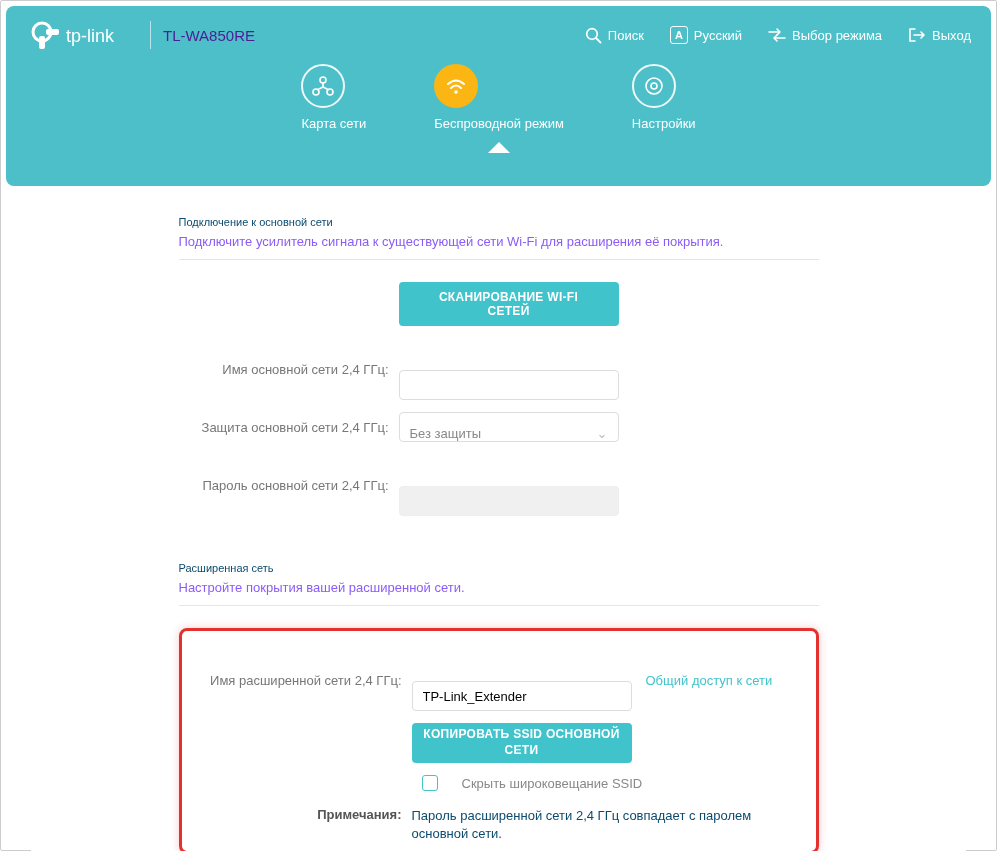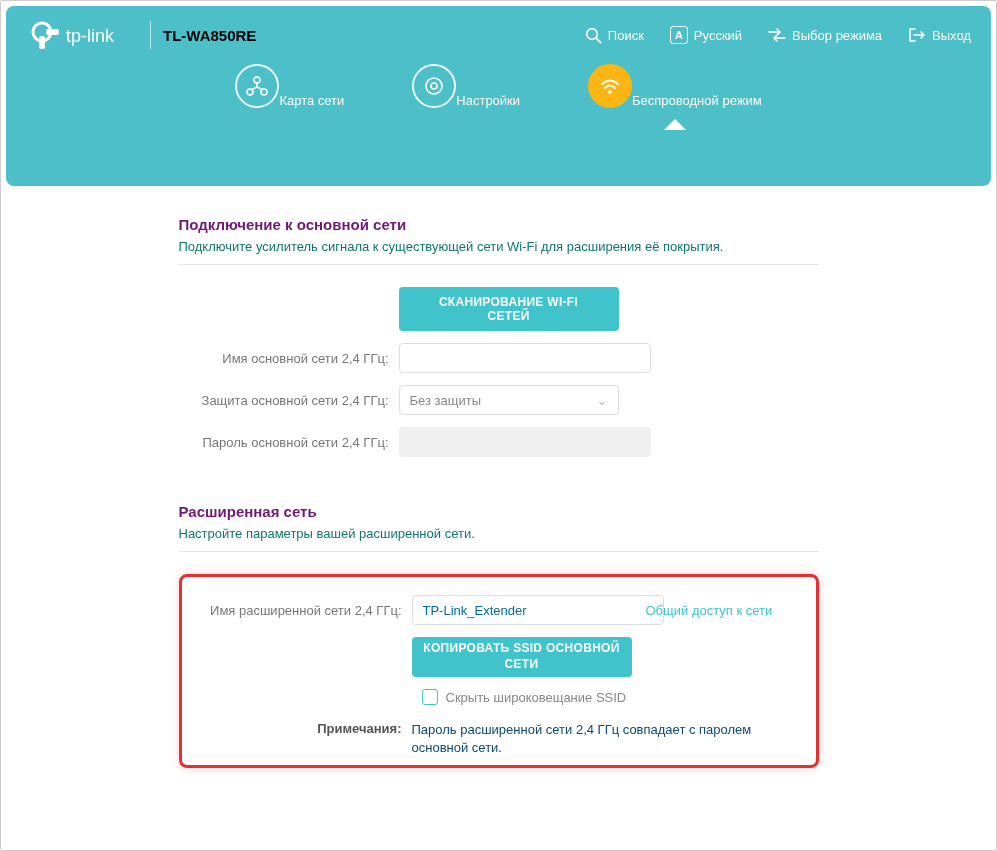--- a/index.html
+++ b/index.html
@@ -6,58 +6,58 @@
 body { font-family: Arial, sans-serif; background: #fff; width: 997px; height: 851px; overflow: hidden; position: relative; }
 
 .outer { width: 997px; height: 851px; border: 1px solid #ccc; background: #fff; border-radius: 2px; }
 
 .teal-panel { background: #4dbfc8; margin: 5px; border-radius: 8px; position: relative; height: 180px; }
 
 .topbar { display: flex; align-items: center; padding: 18px 20px 0 22px; height: 40px; }
 .logo-block { display: flex; align-items: center; color: #fff; }
 .logo-svg { display: block; }
 .logo-sep { width: 1px; height: 28px; background: rgba(255,255,255,0.6); margin: 0 12px; }
-.model { color: #000000; font-size: 15px; font-weight: 700; }
+.model { color: #4c1d95; font-size: 15px; font-weight: 400; }
 
 .topnav { margin-left: auto; display: flex; align-items: center; gap: 26px; }
 .topnav-item { display: flex; align-items: center; gap: 6px; color: #fff; font-size: 13px; cursor: pointer; }
 .topnav-item svg { display: block; }
 .lang-box { border: 1.6px solid #fff; border-radius: 3px; width: 18px; height: 18px; display: flex; align-items: center; justify-content: center; font-size: 11px; font-weight: bold; }
 
 .maintabs { display: flex; justify-content: center; gap: 68px; margin-top: 18px; }
-.tab { display: flex; flex-direction: row; align-items: flex-end; cursor: pointer; position: relative; }
+.tab { display: flex; flex-direction: column; align-items: flex-start; gap: 8px; cursor: pointer; position: relative; }
 .tab-circle { width: 44px; height: 44px; border-radius: 50%; border: 2px solid rgba(255,255,255,0.9); display: flex; align-items: center; justify-content: center; }
 .tab-circle.active { background: #fbb613; border-color: #fbb613; }
 .tab-label { color: #fff; font-size: 13px; }
 .tab.active::after { content: ""; position: absolute; bottom: -22px; left: 50%; transform: translateX(-50%); width: 0; height: 0; border-left: 11px solid transparent; border-right: 11px solid transparent; border-bottom: 11px solid #fff; }
 
 .content-card { background: #fff; margin: -5px 30px 10px 30px; border-radius: 6px 6px 0 0; padding: 30px 0 40px 0; position: relative; min-height: 600px; }
 .inner { width: 640px; margin: 0 auto; }
 
-.section-title { color: #701a75; font-size: 15px; font-weight: bold; margin-bottom: 6px; }
-.section-sub { color: #0f766e; font-size: 13px; margin-bottom: 10px; }
+.section-title { color: #0c4a6e; font-size: 11px; font-weight: normal; margin-bottom: 6px; }
+.section-sub { color: #8b5cf6; font-size: 13px; margin-bottom: 10px; }
 .hr { border: none; border-top: 1px solid #e5e5e5; margin-bottom: 22px; }
 
 .form-row { display: flex; align-items: center; margin-bottom: 12px; }
 .form-label { width: 220px; text-align: right; padding-right: 10px; color: #777; font-size: 13px; }
 .form-control { width: 220px; }
-.txt-input { width: 252px; height: 30px; border: 1px solid #ddd; border-radius: 4px; padding: 0 10px; font-size: 13px; color: #0369a1; }
+.txt-input { width: 220px; height: 30px; border: 1px solid #ddd; border-radius: 4px; padding: 0 10px; font-size: 13px; color: #000000; margin-top: 32px; }
 .txt-input.disabled { background: #f0f0f0; border-color: #eee; }
-.select { width: 220px; height: 30px; border: 1px solid #ddd; border-radius: 4px; padding: 0 10px; display: flex; align-items: center; justify-content: space-between; color: #888; font-size: 13px; cursor: pointer; }
+.select { width: 220px; height: 30px; border: 1px solid #ddd; border-radius: 4px; padding: 0 10px; display: flex; align-items: flex-end; justify-content: space-between; color: #888; font-size: 13px; cursor: pointer; }
 .select .chev { color: #bbb; }
 
 .btn-scan, .btn-copy { background: #41c3cc; color: #fff; border: none; border-radius: 4px; height: 44px; padding: 0 18px; font-size: 12px; font-weight: bold; letter-spacing: 0.3px; cursor: pointer; }
 .btn-copy { width: 220px; height: 40px; line-height: 1.3; padding: 4px 10px; }
 
 .center-btn { display: flex; }
 .center-btn .form-control { display: flex; }
 
 .highlight-box { border: 3px solid #e3312f; border-radius: 8px; padding: 18px 10px 8px 10px; margin-top: 6px; box-shadow: 0 0 8px rgba(227,49,47,0.25); }
 .link-side { margin-left: 14px; color: #41c3cc; font-size: 13px; cursor: pointer; }
-.checkbox-row { margin-left: 230px; display: flex; align-items: center; gap: 8px; color: #888; font-size: 13px; margin-top: 12px; }
+.checkbox-row { margin-left: 230px; display: flex; align-items: center; gap: 24px; color: #888; font-size: 13px; margin-top: 12px; }
 .chk { width: 16px; height: 16px; border: 1.5px solid #41c3cc; border-radius: 3px; cursor: pointer; }
 .note-row { display: flex; margin-top: 16px; }
 .note-label { width: 220px; text-align: right; padding-right: 10px; color: #555; font-size: 13px; font-weight: bold; }
 .note-text { flex: 1; color: #0c4a6e; font-size: 13px; line-height: 1.4; padding-right: 30px; }
 
 .sec2 { margin-top: 46px; }
 </style>
 </head>
 <body>
 
@@ -109,39 +109,39 @@
         <div class="tab-circle">
           <svg width="24" height="24" viewBox="0 0 24 24">
               <circle cx="12" cy="6" r="3" fill="none" stroke="#fff" stroke-width="1.6"></circle>
               <circle cx="5" cy="18" r="3" fill="none" stroke="#fff" stroke-width="1.6"></circle>
               <circle cx="19" cy="18" r="3" fill="none" stroke="#fff" stroke-width="1.6"></circle>
               <path d="M12 9 L12 13 M12 13 L6 16 M12 13 L18 16" stroke="#fff" stroke-width="1.6" fill="none"></path>
             </svg>
         </div>
         <div class="tab-label">Карта сети</div>
       </div>
-      <div class="tab">
-        <div class="tab-circle">
-          <svg width="24" height="24" viewBox="0 0 24 24">
-              <circle cx="12" cy="12" r="8" fill="none" stroke="#fff" stroke-width="1.6"></circle>
-              <circle cx="12" cy="12" r="3" fill="none" stroke="#fff" stroke-width="1.6"></circle>
-            </svg>
-        </div>
-        <div class="tab-label">Настройки</div>
-      </div>
       <div class="tab active">
         <div class="tab-circle active">
           <svg width="24" height="24" viewBox="0 0 24 24">
               <path d="M4 10 Q12 3 20 10" fill="none" stroke="#fff" stroke-width="2" stroke-linecap="round"></path>
               <path d="M7 14 Q12 9 17 14" fill="none" stroke="#fff" stroke-width="2" stroke-linecap="round"></path>
               <circle cx="12" cy="18" r="1.8" fill="#fff"></circle>
             </svg>
         </div>
         <div class="tab-label">Беспроводной режим</div>
       </div>
+      <div class="tab">
+        <div class="tab-circle">
+          <svg width="24" height="24" viewBox="0 0 24 24">
+              <circle cx="12" cy="12" r="8" fill="none" stroke="#fff" stroke-width="1.6"></circle>
+              <circle cx="12" cy="12" r="3" fill="none" stroke="#fff" stroke-width="1.6"></circle>
+            </svg>
+        </div>
+        <div class="tab-label">Настройки</div>
+      </div>
     </div>
   </div>
 
   <div class="content-card">
     <div class="inner">
       <div class="section-title">Подключение к основной сети</div>
       <div class="section-sub">Подключите усилитель сигнала к существующей сети Wi-Fi для расширения её покрытия.</div>
       <hr class="hr">
 
       <div class="form-row center-btn">
@@ -166,21 +166,21 @@
         </div>
       </div>
 
       <div class="form-row">
         <div class="form-label">Пароль основной сети 2,4 ГГц:</div>
         <div class="form-control"><input class="txt-input disabled" type="text" disabled="" value="" style=""></div>
       </div>
 
       <div class="sec2">
         <div class="section-title">Расширенная сеть</div>
-        <div class="section-sub">Настройте параметры вашей расширенной сети.</div>
+        <div class="section-sub">Настройте покрытия вашей расширенной сети.</div>
         <hr class="hr">
 
         <div class="highlight-box">
           <div class="form-row" style="align-items:center;">
             <div class="form-label">Имя расширенной сети 2,4 ГГц:</div>
             <div class="form-control"><input class="txt-input" type="text" value="TP-Link_Extender" style=""></div>
             <span class="link-side">Общий доступ к сети</span>
           </div>
 
           <div class="form-row center-btn">

